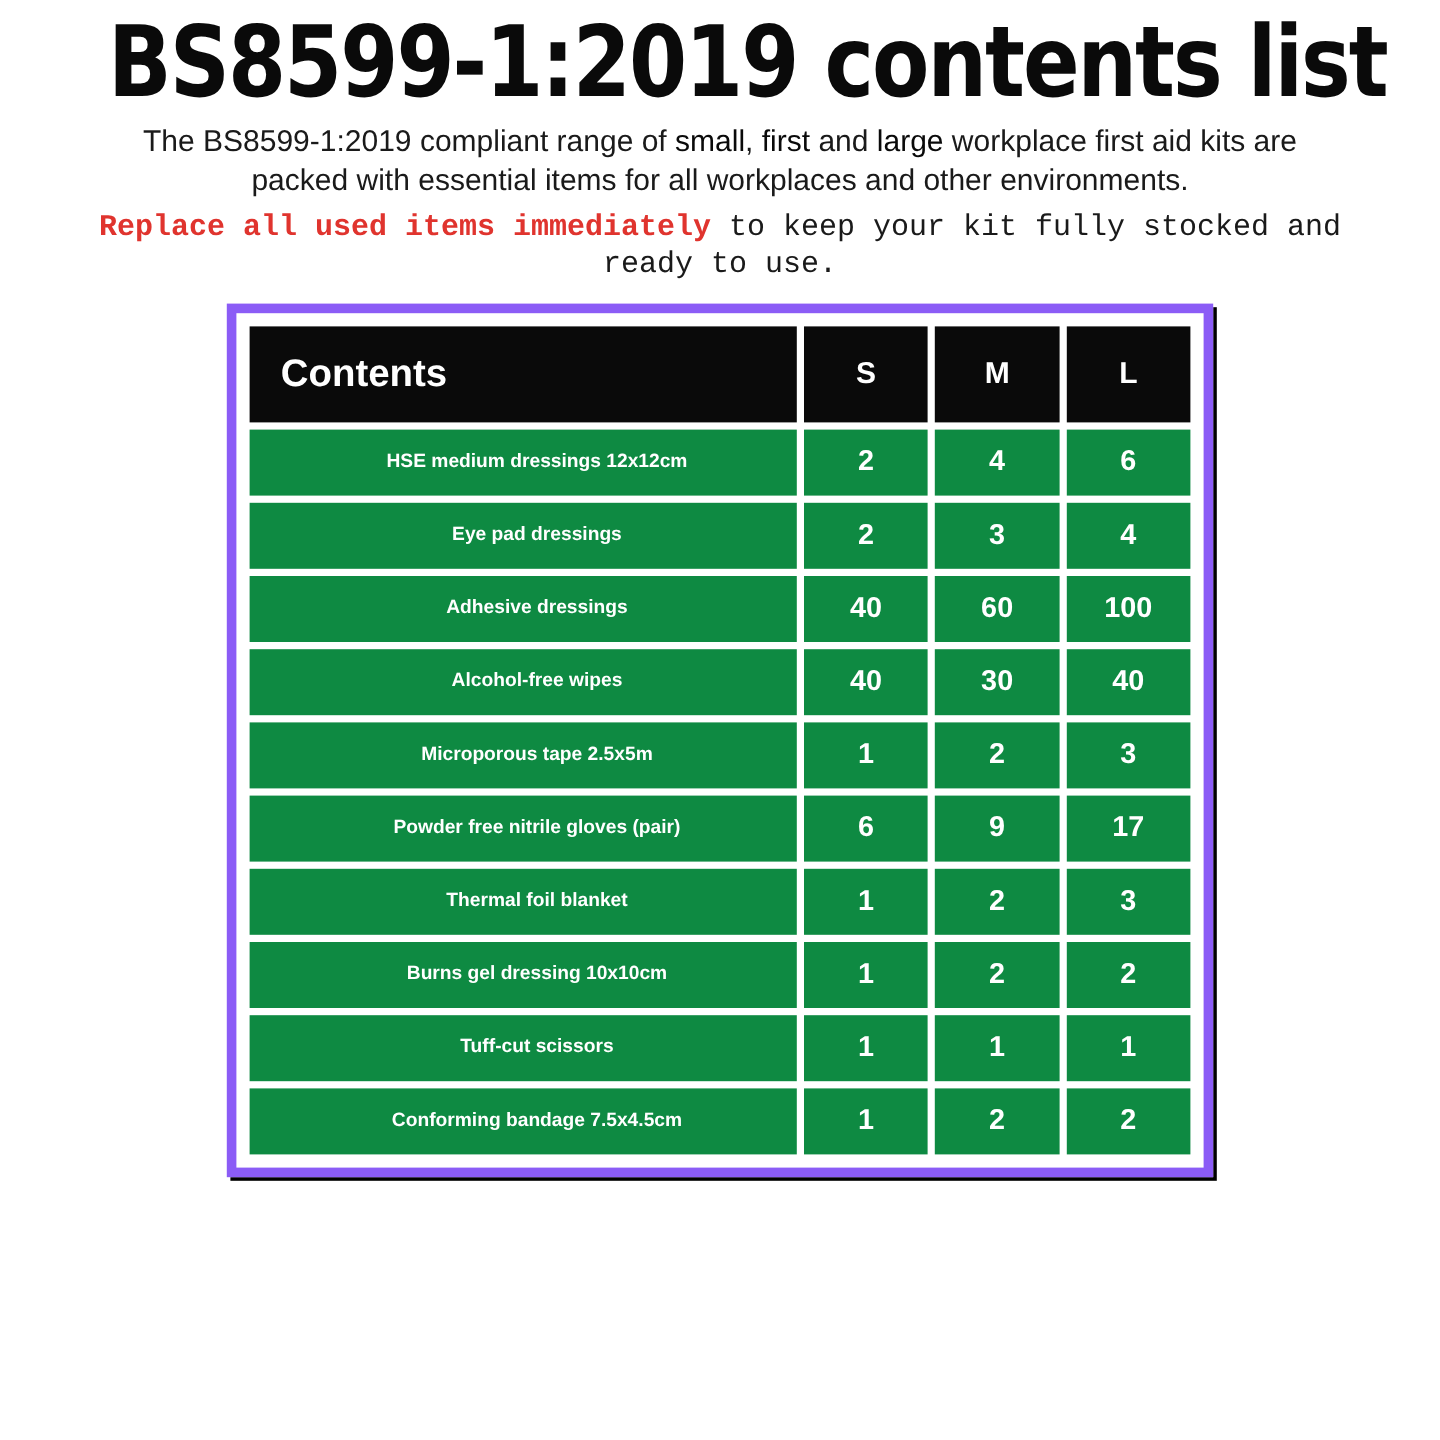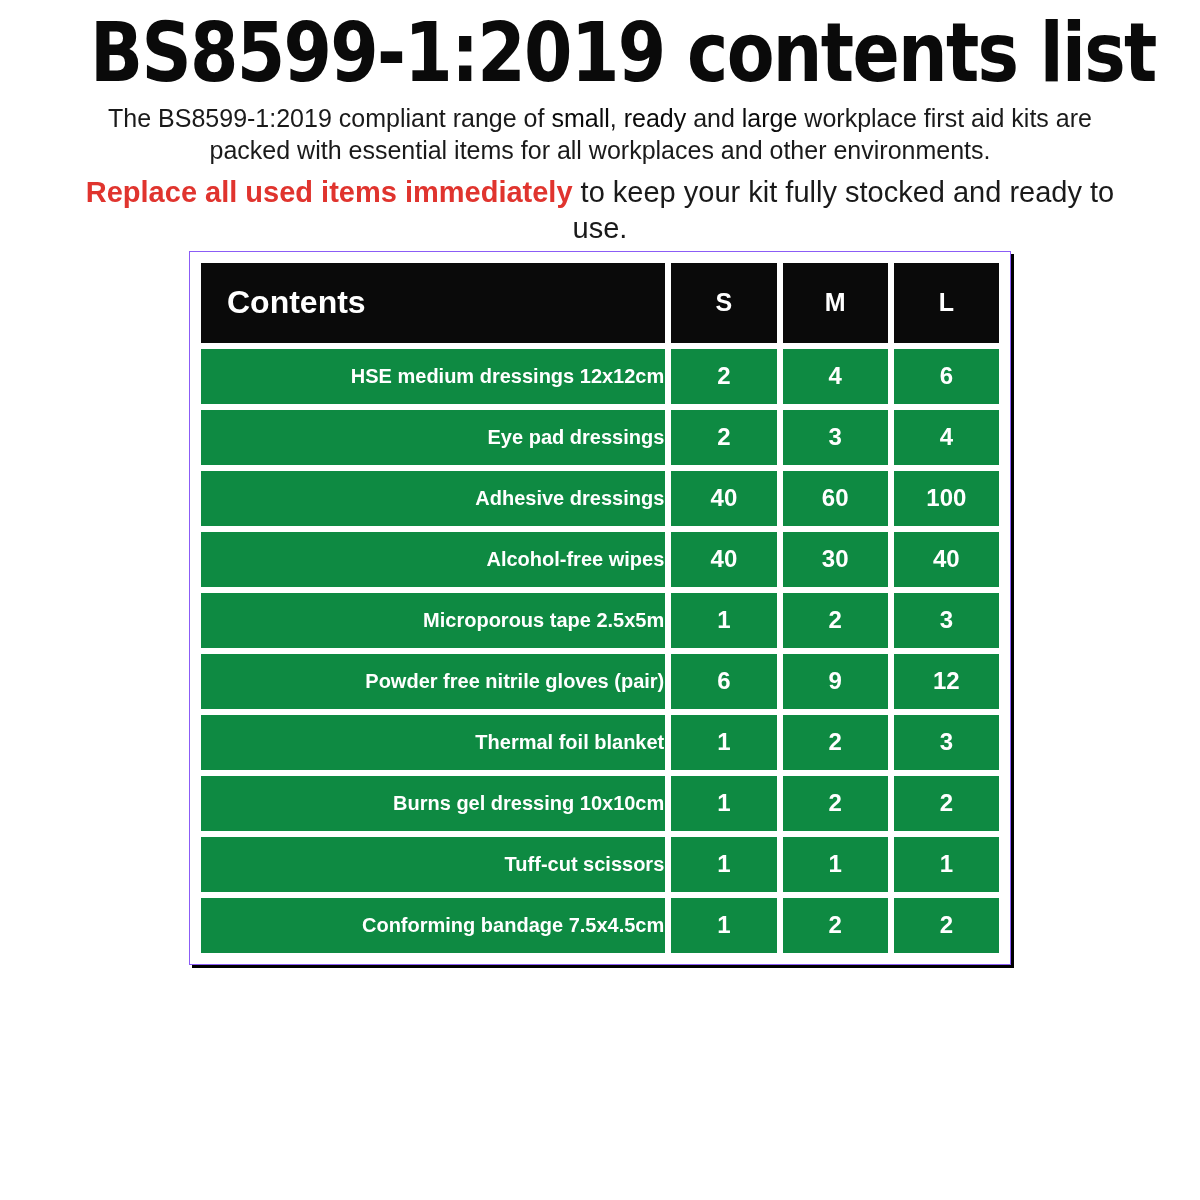--- a/index.html
+++ b/index.html
@@ -33,34 +33,35 @@
   p.intro {
     margin: 0 auto;
     max-width: 1040px;
     font-size: 25px;
     line-height: 1.28;
     color: #1a1a1a;
   }
   p.notice {
     margin: 8px auto 0 auto;
     max-width: 1060px;
-    font-size: 29px;
+    font-size: 25px;
     line-height: 1.25;
     color: #1a1a1a;
+    font-family: Liberation Mono, monospace;
   }
   p.notice .red {
     color: #e0342e;
     font-weight: bold;
   }
   strong { font-weight: normal; color: #0a0a0a; }
   .table-wrap {
     width: 822px;
-    margin: 4px auto 0 auto;
+    margin: 16px auto 0 auto;
     box-sizing: border-box;
-    border: 1px solid #8b5cf6;
+    border: 8px solid #8b5cf6;
     background: #ffffff;
     padding: 5px;
     box-shadow: 3px 3px 0 #000000;
   }
   table.contents-table {
     width: 100%;
     border-collapse: separate;
     border-spacing: 6px;
     table-layout: fixed;
   }
@@ -81,40 +82,40 @@
   }
   th.head-size {
     background: #0a0a0a;
     height: 80px;
     text-align: center;
     font-size: 25px;
   }
   td.item {
     background: #0e8a42;
     height: 55px;
-    text-align: right;
+    text-align: center;
     padding-left: 24px;
-    font-size: 20px;
+    font-size: 16px;
     white-space: nowrap;
   }
   td.qty {
     background: #0e8a42;
     height: 55px;
     text-align: center;
     font-size: 24px;
   }
 </style>
 </head>
 <body>
 
 <div class="page">
 
   <h1 class="title">BS8599-1:2019 contents list</h1>
 
-  <p class="intro"><span>The BS8599-1:2019 compliant range of </span><strong>small</strong><span>, </span><strong>ready</strong><span> and </span><strong>large</strong><span> workplace first aid kits are packed with essential items for all workplaces and other environments.</span></p>
+  <p class="intro"><span>The BS8599-1:2019 compliant range of </span><strong>small</strong><span>, </span><strong>first</strong><span> and </span><strong>large</strong><span> workplace first aid kits are packed with essential items for all workplaces and other environments.</span></p>
 
   <p class="notice"><span class="red">Replace all used items immediately</span><span> to keep your kit fully stocked and ready to use.</span></p>
 
   <div class="table-wrap">
     <table class="contents-table">
       <colgroup>
         <col class="col-item">
           <col class="col-size">
           <col class="col-size">
           <col class="col-size">
@@ -155,21 +156,21 @@
         <tr>
           <td class="item">Microporous tape 2.5x5m</td>
           <td class="qty">1</td>
           <td class="qty">2</td>
           <td class="qty">3</td>
         </tr>
         <tr>
           <td class="item">Powder free nitrile gloves (pair)</td>
           <td class="qty">6</td>
           <td class="qty">9</td>
-          <td class="qty">12</td>
+          <td class="qty">17</td>
         </tr>
         <tr>
           <td class="item">Thermal foil blanket</td>
           <td class="qty">1</td>
           <td class="qty">2</td>
           <td class="qty">3</td>
         </tr>
         <tr>
           <td class="item">Burns gel dressing 10x10cm</td>
           <td class="qty">1</td>

